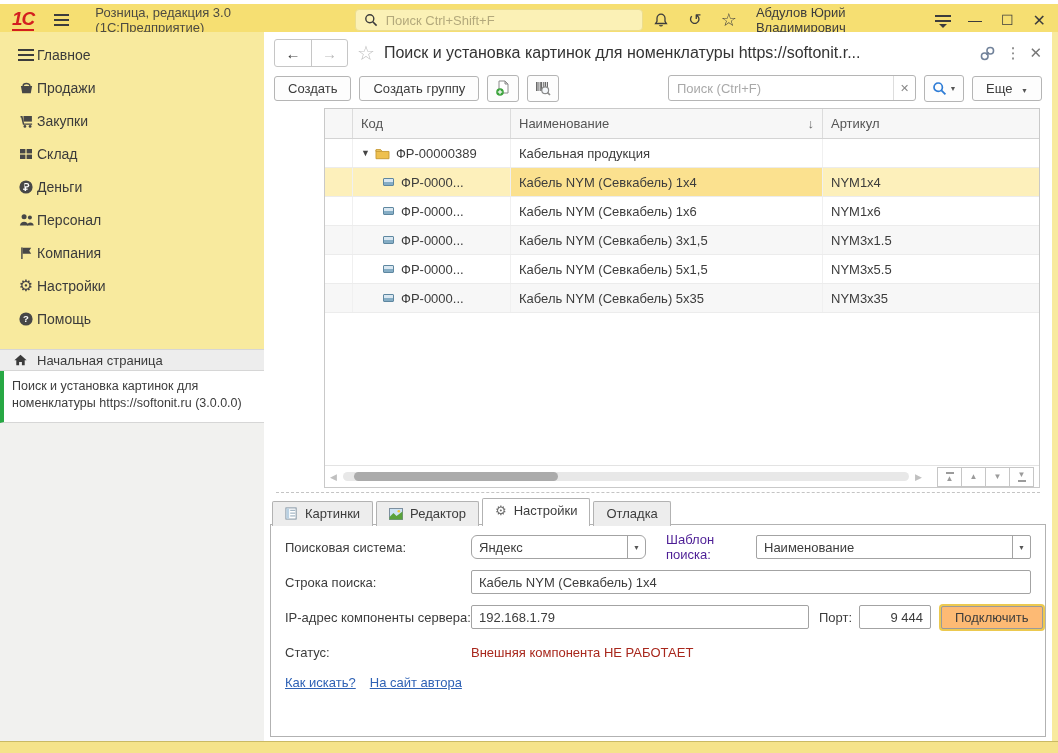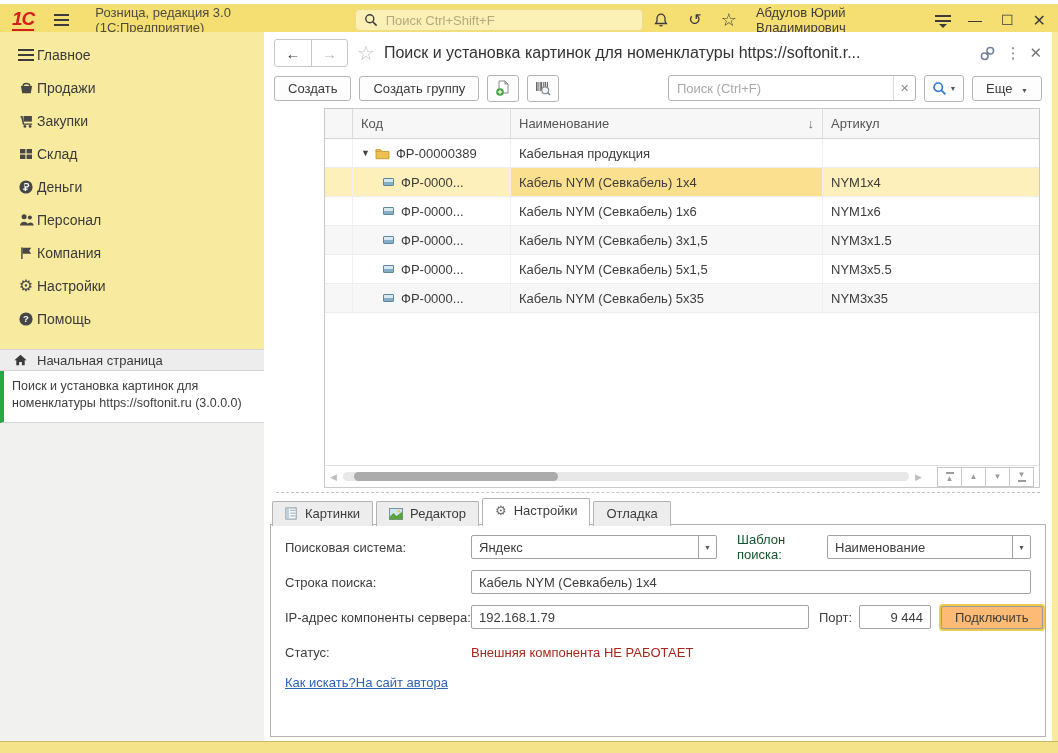--- a/index.html
+++ b/index.html
@@ -94,32 +94,32 @@
   .tab { border:1px solid #b2b2b2; border-bottom:none; background:#ededed; border-radius:2px 2px 0 0;
     padding:4px 12px 5px; margin-right:3px; display:flex; gap:7px; align-items:center; font-size:13px; cursor:pointer;}
   .tab.active { background:#fff; padding-bottom:8px; z-index:4; }
   .pane { position:absolute; left:6px; right:6px; top:492px; bottom:4px; border:1px solid #b2b2b2; background:#fff;
     padding:10px 14px; z-index:2; }
   .frow { display:flex; align-items:center; margin-bottom:11px; height:24px; }
   .flabel { width:186px; flex:none; color:#3c3c3c; }
   .combo { height:24px; border:1px solid #a3a3a3; border-radius:2px; display:flex; align-items:center; background:#fff; cursor:pointer;}
   .combo .val { flex:1; padding:0 7px; white-space:nowrap; overflow:hidden;}
   .combo .cbtn { width:18px; align-self:stretch; border-left:1px solid #a3a3a3; display:flex; align-items:center; justify-content:center; }
-  .combo1 { width:246px; flex:none; }
-  .lab2 { margin-left:10px; width:100px; flex:none; color:#14532d;}
+  .combo1 { width:175px; flex:none;border-radius:6px; }
+  .lab2 { margin-left:10px; width:100px; flex:none; color:#4c1d95;}
   .combo2 { flex:1; }
   .tinput { height:24px; border:1px solid #a3a3a3; border-radius:2px; padding:0 7px; font:inherit; color:#3c3c3c; outline:none; }
   .qinput { flex:1; }
   .ip { width:338px; flex:none;}
   .plab { margin-left:10px; width:40px; flex:none; color:#3c3c3c;}
   .port { width:72px; flex:none; text-align:right; }
   .connect { margin-left:10px; border:1px solid #9a9a9a; background:#fdba74; border-radius:2px; padding:3px 13px;
     font:inherit; color:#3c3c3c; box-shadow:0 0 0 2px #ecc94f; cursor:pointer;}
   .status-txt { color:#a8271c; }
-  .linksrow { display:flex; margin-top:6px;}
+  .linksrow { display:flex; gap:14px; margin-top:6px;}
   a.link { color:#2f62b5; text-decoration:underline; cursor:pointer; }
   svg { display:block; }
 </style>
 </head>
 <body>
 
 <div class="titlebar">
   <span class="logo1c">1С</span>
   <span class="bars"></span>
   <span class="app-title">Розница, редакция 3.0  (1С:Предприятие)</span>

